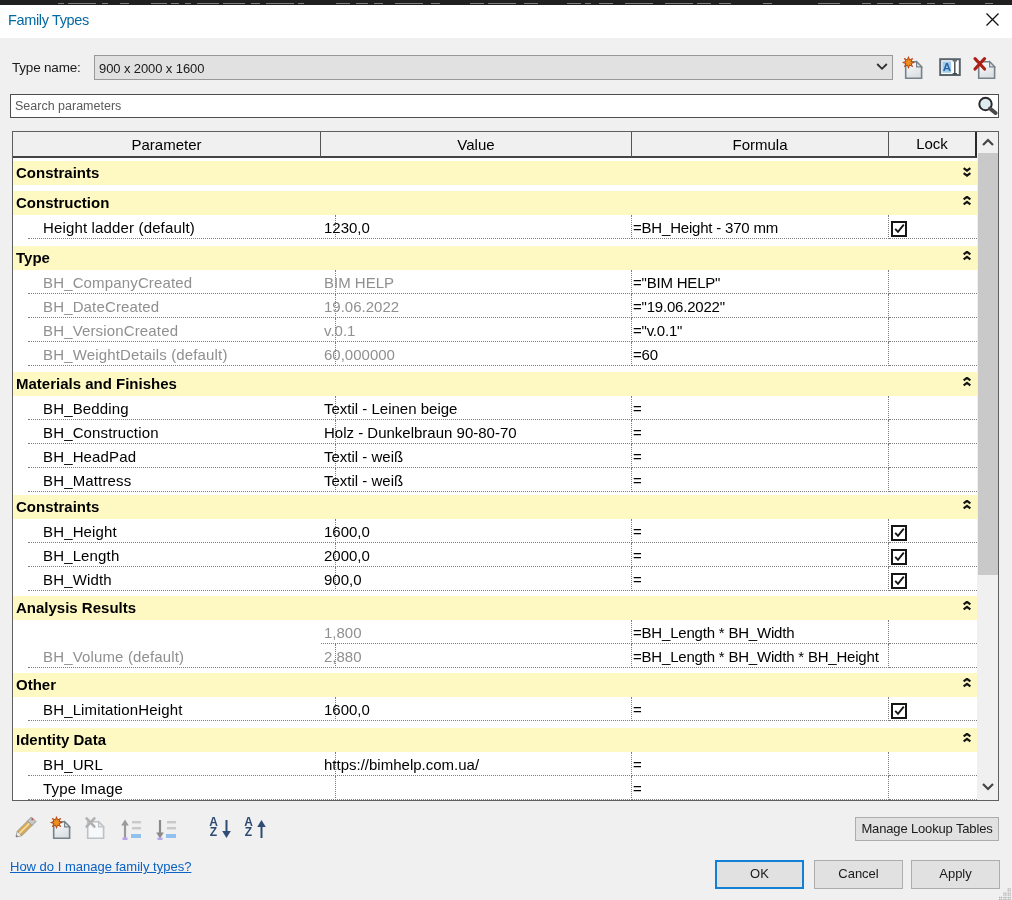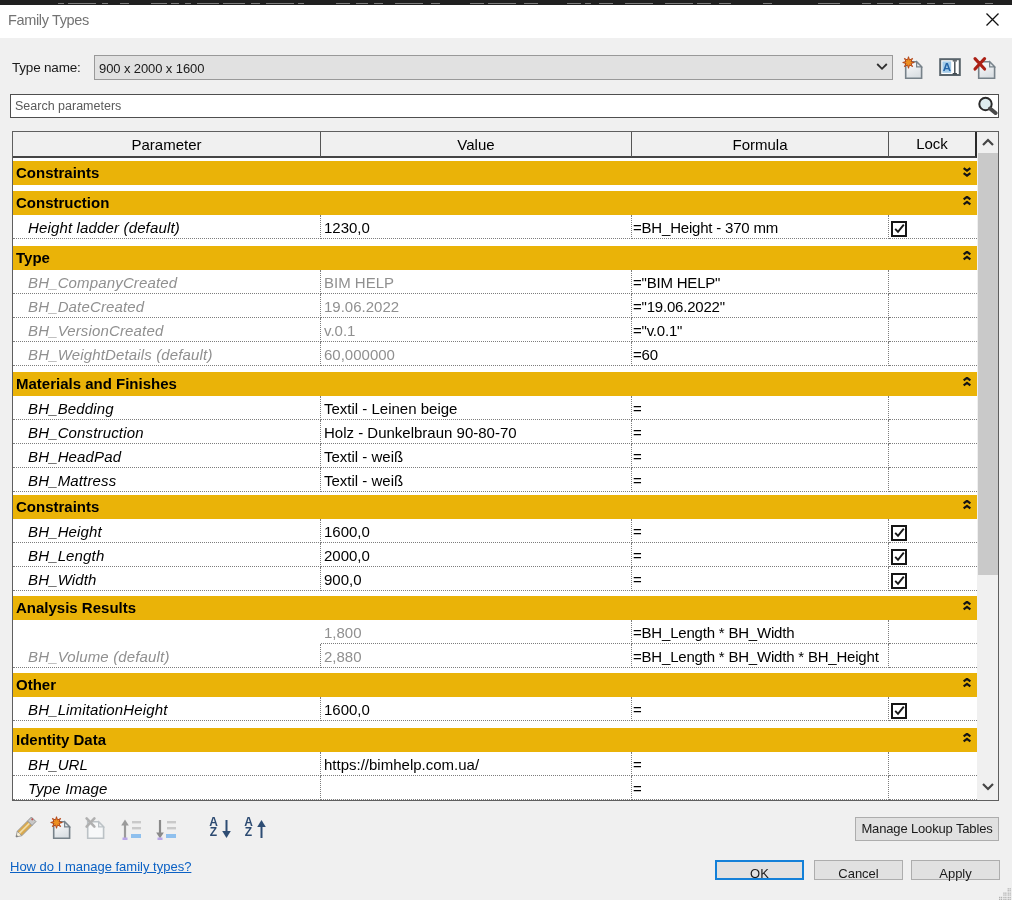--- a/index.html
+++ b/index.html
@@ -4,49 +4,49 @@
 <style>
   * { margin:0; padding:0; box-sizing:border-box; }
   html,body { width:1012px; height:900px; overflow:hidden; }
   body { background:#f0f0f0; font-family:"Liberation Sans", sans-serif; font-size:14.5px; color:#1a1a1a; position:relative; }
   .abs { position:absolute; }
   
   #topstrip { left:0; top:0; width:1012px; height:5px; background:#202020; }
   .dash { position:absolute; background:#7d7d7d; height:1.5px; top:2.5px; }
   
   #titlebar { left:0; top:5px; width:1012px; height:33px; background:#ffffff; }
-  #title { left:8px; top:12px; font-size:14.5px; letter-spacing:-0.35px; color:#737373; }
+  #title { left:8px; top:12px; font-size:14.5px; letter-spacing:-0.35px; color:#0369a1; }
   
   #lbl-typename { left:12px; top:60px; font-size:13.5px; letter-spacing:-0.2px; }
   #combo { left:94px; top:55px; width:799px; height:25px; background:#e1e1e1; border:1px solid #999999; }
   #combo-text { left:99px; top:61px; font-size:13px; letter-spacing:-0.1px; }
   
   #search { left:10px; top:94px; width:989px; height:24px; background:#fff; border:1.5px solid #4e4e4e; }
   #search-text { left:15px; top:99px; font-size:12.5px; color:#5a5a5a; }
   
   #table { left:12px; top:131px; width:987px; height:670px; background:#fff; border:1px solid #5f5f5f; }
   .hcell { position:absolute; top:132px; height:26px; background:#f0f0f0; border-right:1px solid #555555; border-bottom:2px solid #454545; text-align:center; line-height:26px; font-size:15px; color:#000; }
-  .band { position:absolute; left:13px; width:964px; height:24px; background:#eab308; }
+  .band { position:absolute; left:13px; width:964px; height:24px; background:#fef9c3; }
   .band span { position:absolute; left:3px; top:3px; font-weight:bold; font-size:15px; color:#000; }
   .row { position:absolute; left:13px; width:964px; }
   .cell { position:absolute; top:0; height:100%; border-right:1px dotted #7d7d7d; border-bottom:1px dotted #7d7d7d; font-size:15px; color:#000; }
   .cell.last { border-right:none; }
   .gray { color:#909090; }
-  .c1 { left:0; width:308px; padding-left:15px; letter-spacing:0.15px;font-style:italic; }
+  .c1 { left:15px; width:308px; padding-left:15px; letter-spacing:0.15px; }
   .c2 { left:308px; width:311px; padding-left:3px; }
   .c3 { left:619px; width:257px; padding-left:1px; letter-spacing:-0.2px; }
   .c4 { left:876px; width:88px; }
   .cell span.t { position:absolute; top:50%; transform:translateY(-50%); white-space:nowrap; }
   
   #sbar { left:977px; top:132px; width:21px; height:668px; background:#f0f0f0; }
   #sthumb { left:978px; top:153px; width:20px; height:422px; background:#c9c9c9; }
   
   #mlt { left:855px; top:817px; width:144px; height:24px; background:#e1e1e1; border:1px solid #adadad; text-align:center; line-height:22px; font-size:13px; letter-spacing:-0.15px; white-space:nowrap; }
   #link { left:10px; top:859px; font-size:13px; color:#0b61c4; text-decoration:underline; }
-  .btn { position:absolute; top:860px; width:89px; height:20px; background:#e1e1e1; border:1px solid #adadad; text-align:center; line-height:26px; font-size:13px; }
+  .btn { position:absolute; top:860px; width:89px; height:29px; background:#e1e1e1; border:1px solid #adadad; text-align:center; line-height:26px; font-size:13px; }
   #btn-ok { left:715px; border:2px solid #1380d8; line-height:24px; }
   #btn-cancel { left:814px; }
   #btn-apply { left:911px; }
   .chk { position:absolute; left:2px; top:50%; margin-top:-6px; width:16px; height:16px; background:#fff; border:2px solid #161616; }
 </style>
 </head>
 <body>
 <div class="abs" id="topstrip">
 <div class="dash" style="left:58px;width:6px"></div>
 <div class="dash" style="left:68px;width:28px"></div>

